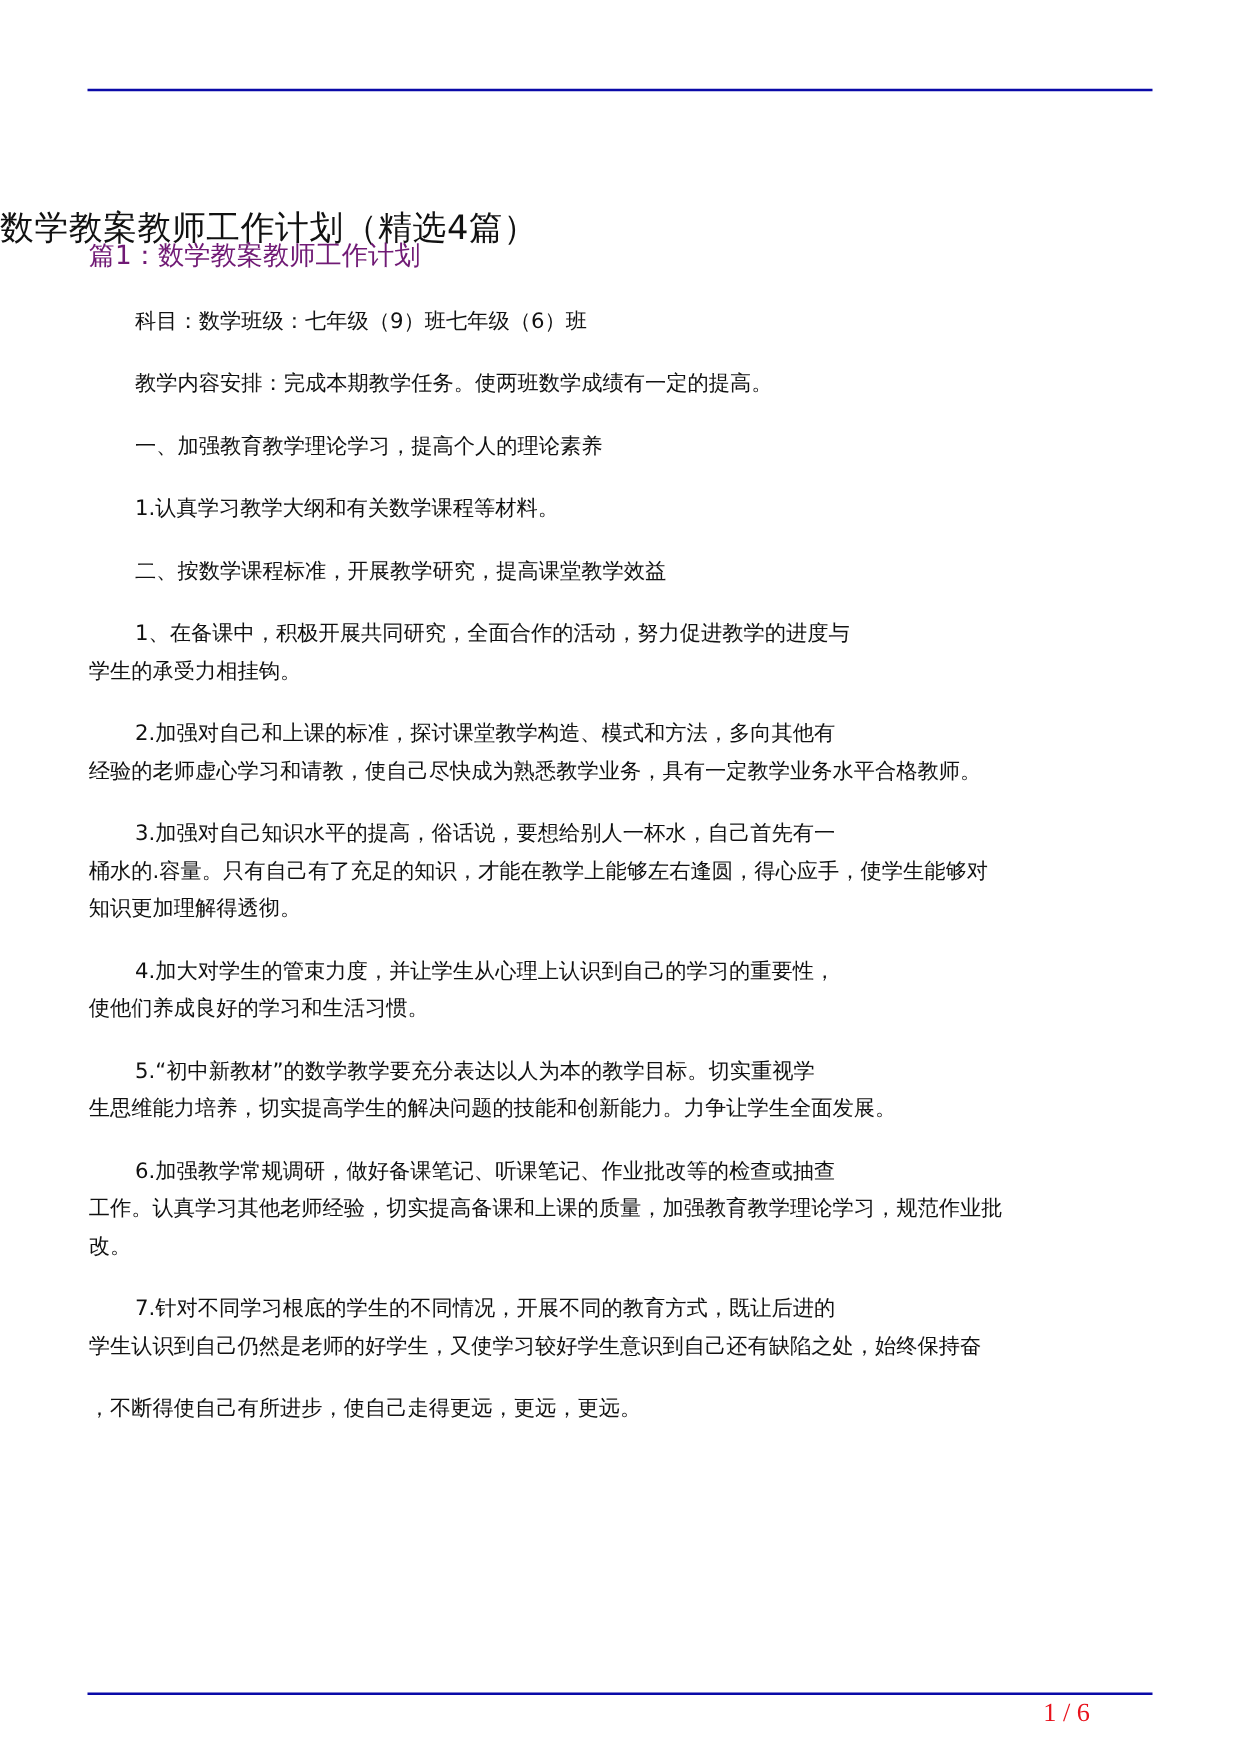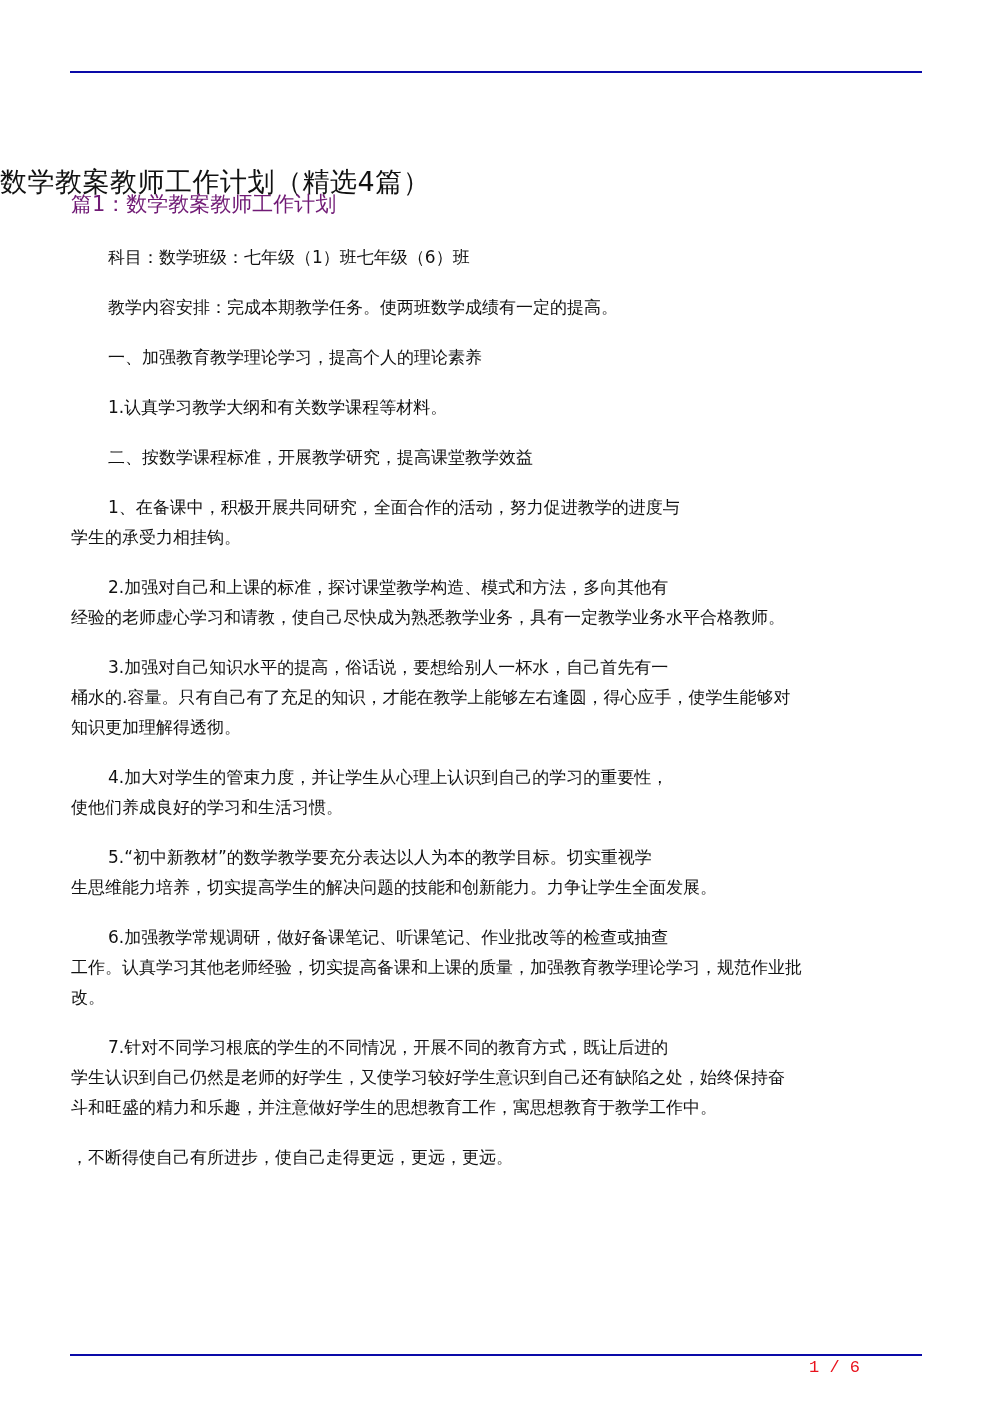--- a/index.html
+++ b/index.html
@@ -8,35 +8,35 @@
     .rule { position: absolute; left: 70px; width: 852px; height: 2px; background: #0a0aa8; }
     .rule.top { top: 71px; }
     .rule.bottom { top: 1354px; }
     .title { position: absolute; top: 128px; left: 0; width: 893px; text-align: left;
              font-size: 27px; color: #111; letter-spacing: 0.5px; margin-top: 36px; }
     .section-heading { position: absolute; top: 190px; left: 71px; font-size: 21px; color: #701a75; }
     .content { position: absolute; left: 71px; top: 242px; width: 848px; font-size: 17px; line-height: 30px; }
     .para { margin: 0 0 20px 0; }
     .para .line { display: block; white-space: nowrap; }
     .para.indent .line.first { padding-left: 37px; }
-    .page-num { position: absolute; top: 1358px; right: 132px; font-size: 17px; color: #e8121c;
-                font-family: Liberation Mono, monospace; }
+    .page-num { position: absolute; top: 1358px; right: 120px; font-size: 21px; color: #e8121c;
+                font-family: Liberation Serif, serif; }
   </style>
 </head>
 <body>
 
 <div class="rule top"></div>
 
 <div class="title">数学教案教师工作计划（精选4篇）</div>
 
 <div class="section-heading">篇1：数学教案教师工作计划</div>
 
 <div class="content">
   <p class="para indent">
-    <span class="line first">科目：数学班级：七年级（1）班七年级（6）班</span>
+    <span class="line first">科目：数学班级：七年级（9）班七年级（6）班</span>
   </p>
   <p class="para indent">
     <span class="line first">教学内容安排：完成本期教学任务。使两班数学成绩有一定的提高。</span>
   </p>
   <p class="para indent">
     <span class="line first">一、加强教育教学理论学习，提高个人的理论素养</span>
   </p>
   <p class="para indent">
     <span class="line first">1.认真学习教学大纲和有关数学课程等材料。</span>
   </p>
@@ -65,21 +65,20 @@
     <span class="line">生思维能力培养，切实提高学生的解决问题的技能和创新能力。力争让学生全面发展。</span>
   </p>
   <p class="para indent">
     <span class="line first">6.加强教学常规调研，做好备课笔记、听课笔记、作业批改等的检查或抽查</span>
     <span class="line">工作。认真学习其他老师经验，切实提高备课和上课的质量，加强教育教学理论学习，规范作业批</span>
     <span class="line">改。</span>
   </p>
   <p class="para indent">
     <span class="line first">7.针对不同学习根底的学生的不同情况，开展不同的教育方式，既让后进的</span>
     <span class="line">学生认识到自己仍然是老师的好学生，又使学习较好学生意识到自己还有缺陷之处，始终保持奋</span>
-    <span class="line">斗和旺盛的精力和乐趣，并注意做好学生的思想教育工作，寓思想教育于教学工作中。</span>
   </p>
   <p class="para indent">
     <span class="line">，不断得使自己有所进步，使自己走得更远，更远，更远。</span>
   </p>
 </div>
 
 <div class="rule bottom"></div>
 
 <div class="page-num">1 / 6</div>
 

